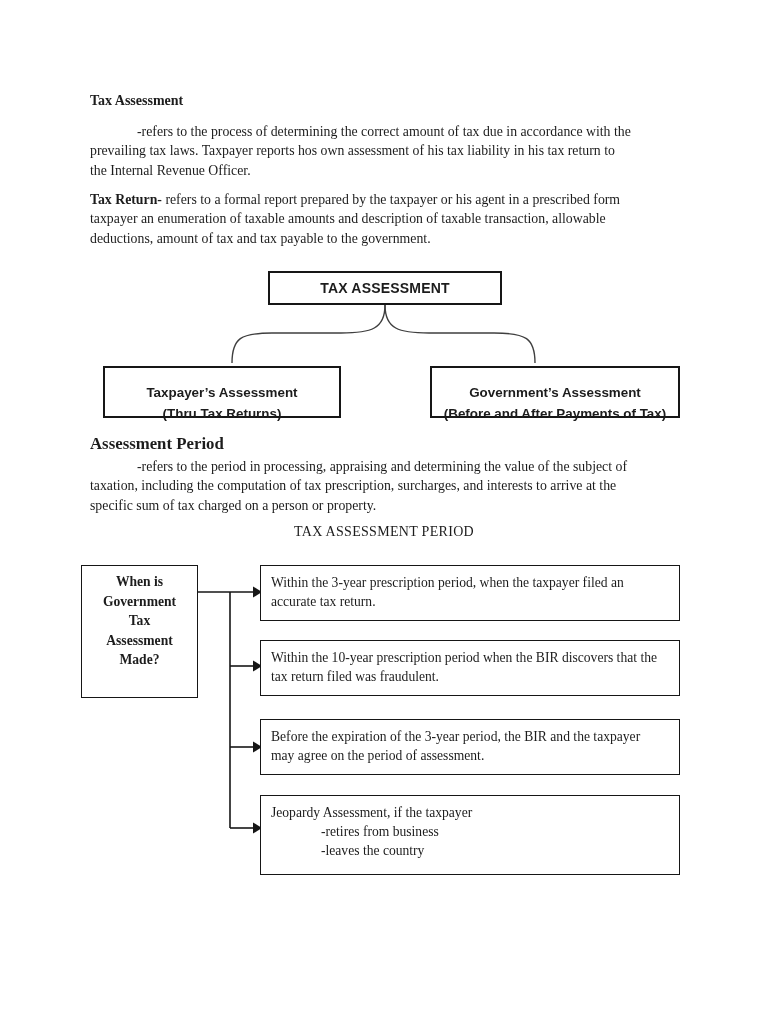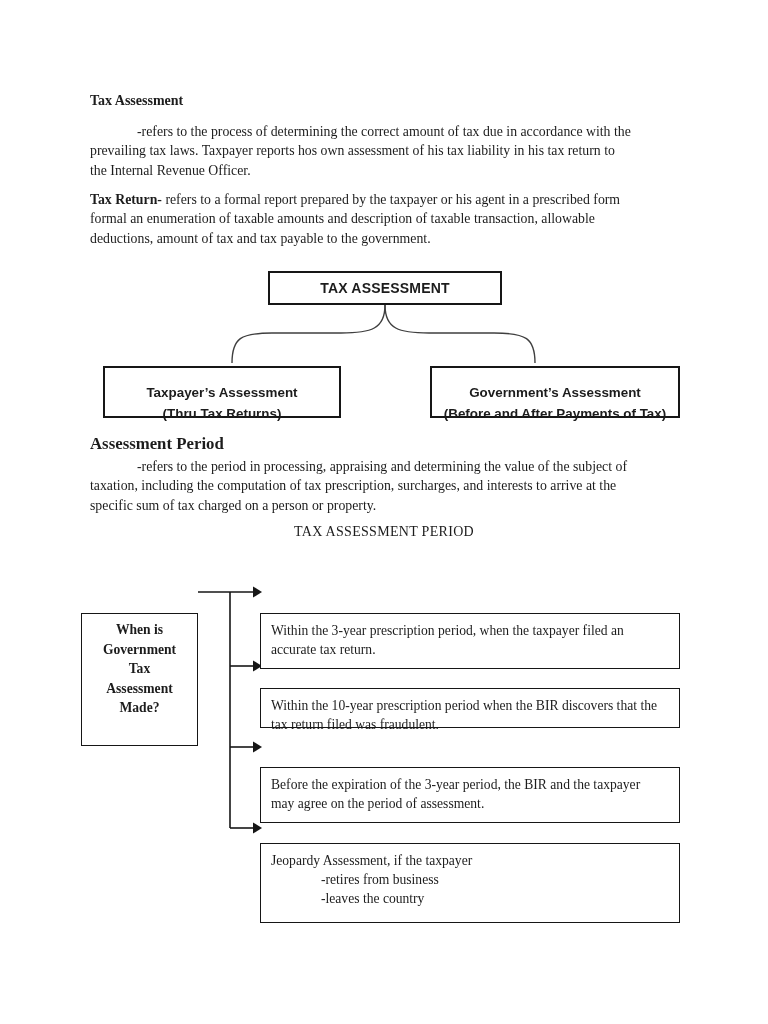--- a/index.html
+++ b/index.html
@@ -7,21 +7,21 @@
   .page{position:absolute;left:0;top:0;width:768px;height:1024px;background:#ffffff;
         font-family:"Liberation Serif", serif;color:#1c1c1c;}
   .abs{position:absolute;}
   .bodyline{font-size:13.8px;line-height:19.4px;white-space:nowrap;}
   .indent{padding-left:47px;}
   .b{font-weight:bold;margin-top:36px;}
   .h1{font-size:14px;font-weight:bold;white-space:nowrap;}
   .h2{font-size:16.8px;font-weight:bold;white-space:nowrap;}
   .title2{left:0;top:524px;width:768px;text-align:center;font-size:14px;font-weight:normal;letter-spacing:0.3px;}
   .dbox{position:absolute;box-sizing:border-box;border:2px solid #161616;background:#ffffff;}
-  .dbox.thin{border-width:1.6px;margin-top:48px;}
+  .dbox.thin{border-width:1.6px;}
   .sansbold{font-family:"Liberation Sans", sans-serif;font-weight:bold;}
   .rootbox{left:268px;top:271px;width:234px;height:34px;font-size:14px;letter-spacing:0.2px;
            display:flex;align-items:center;justify-content:center;}
   .leafbox{height:52px;top:366px;font-size:13.4px;line-height:21px;text-align:center;padding-top:14px;}
   .leafbox.l{left:103px;width:238px;}
   .leafbox.r{left:430px;width:250px;}
   .whenbox{left:81px;top:565px;width:117px;height:133px;text-align:center;padding-top:6px;
            font-weight:bold;font-size:13.6px;line-height:19.6px;}
   .pbox{left:260px;width:420px;font-size:13.6px;line-height:19.2px;padding:7px 10px 0 10px;}
   .pbox .sub{padding-left:50px;}
@@ -35,21 +35,21 @@
   <div class="abs h1" style="left:90px;top:93px;">Tax Assessment</div>
 
   <div class="abs" style="left:90px;top:122px;">
     <div class="bodyline indent">-refers to the process of determining the correct amount of tax due in accordance with the</div>
     <div class="bodyline">prevailing tax laws. Taxpayer reports hos own assessment of his tax liability in his tax return to</div>
     <div class="bodyline">the Internal Revenue Officer.</div>
   </div>
 
   <div class="abs" style="left:90px;top:190px;">
     <div class="bodyline"><span class="b">Tax Return-</span><span> refers to a formal report prepared by the taxpayer or his agent in a prescribed form</span></div>
-    <div class="bodyline">formal an enumeration of taxable amounts and description of taxable transaction, allowable</div>
+    <div class="bodyline">taxpayer an enumeration of taxable amounts and description of taxable transaction, allowable</div>
     <div class="bodyline">deductions, amount of tax and tax payable to the government.</div>
   </div>
 
   <svg class="svglayer" viewBox="0 0 768 1024">
 
     <path d="M 385 305 C 385 329 371 333 341 333 L 272 333 C 241 333 232 338 232 363" fill="none" stroke="#3f3f3f" stroke-width="1.4"></path>
     <path d="M 385 305 C 385 329 399 333 429 333 L 494 333 C 526 333 535 338 535 363" fill="none" stroke="#3f3f3f" stroke-width="1.4"></path>
 
     <path d="M 198 592 H 254" fill="none" stroke="#161616" stroke-width="1.6"></path>
     <path d="M 230 592 V 828" fill="none" stroke="#161616" stroke-width="1.6"></path>
@@ -92,21 +92,21 @@
     <div>Tax</div>
     <div>Assessment</div>
     <div>Made?</div>
   </div>
 
   <div class="dbox thin pbox" style="top:565px;height:56px;">
     <div>Within the 3-year prescription period, when the taxpayer filed an</div>
     <div>accurate tax return.</div>
   </div>
 
-  <div class="dbox thin pbox" style="top:640px;height:40px;">
+  <div class="dbox thin pbox" style="top:640px;height:56px;">
     <div>Within the 10-year prescription period when the BIR discovers that the</div>
     <div>tax return filed was fraudulent.</div>
   </div>
 
   <div class="dbox thin pbox" style="top:719px;height:56px;">
     <div>Before the expiration of the 3-year period, the BIR and the taxpayer</div>
     <div>may agree on the period of assessment.</div>
   </div>
 
   <div class="dbox thin pbox" style="top:795px;height:80px;">

